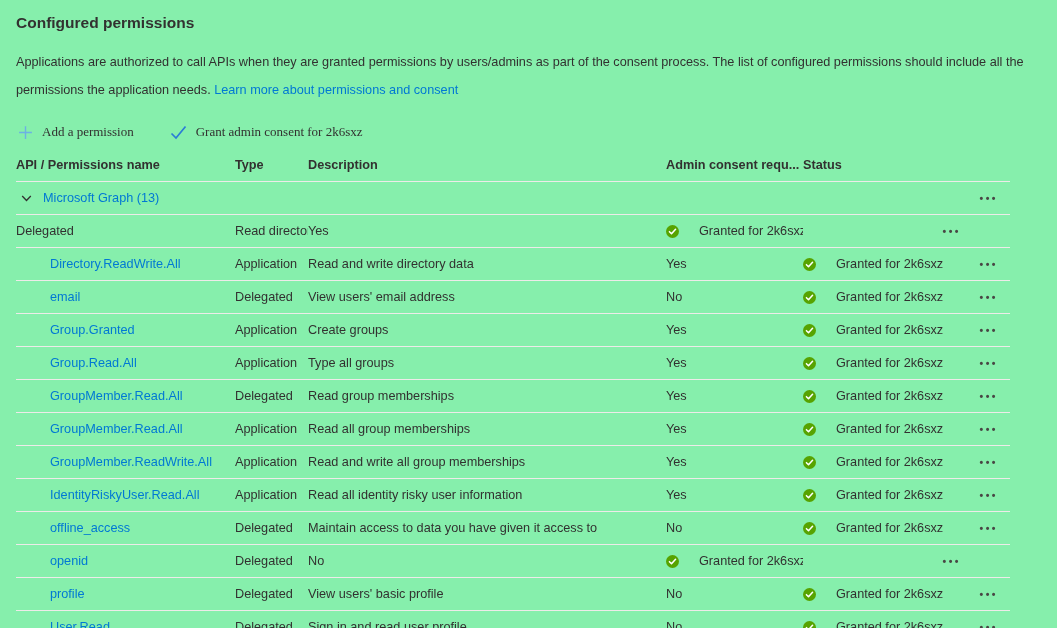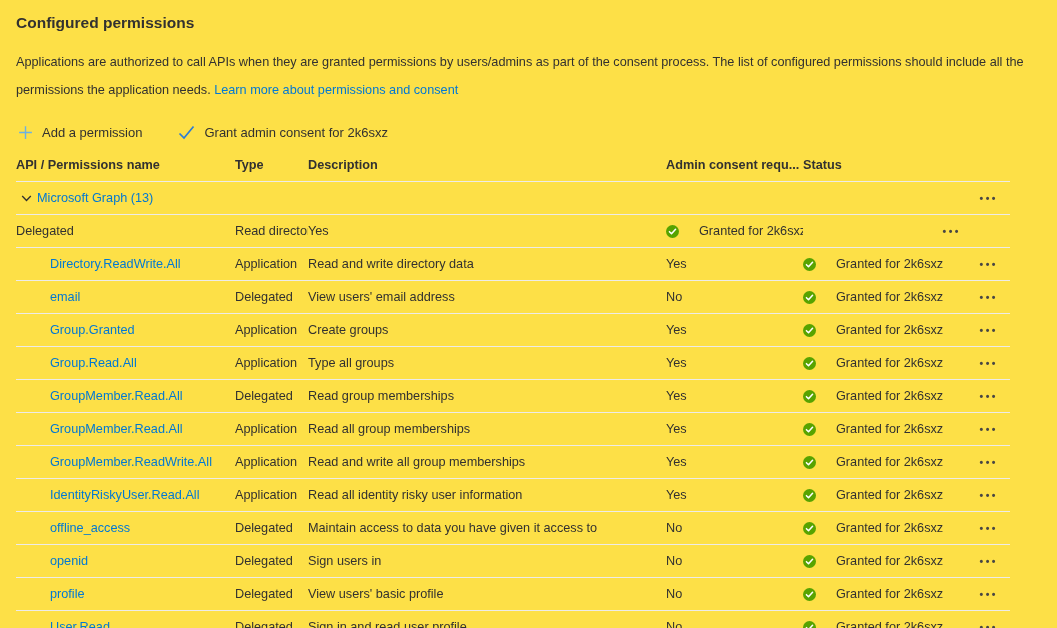--- a/index.html
+++ b/index.html
@@ -7,21 +7,21 @@
     padding: 0;
     background: #ffffff;
     font-family: "Liberation Sans", "DejaVu Sans", sans-serif;
   }
   .page {
     position: relative;
     width: 1057px;
     height: 628px;
     box-sizing: border-box;
     padding: 14px 8px 0 16px;
-    background: #fde047;
+    background: #86efac;
     color: var(--c-text, #323130);
     overflow: hidden;
   }
   .page-title {
     font-size: 15.5px;
     font-weight: 600;
     margin: 0 0 16px 0;
     color: var(--c-text);
   }
   .page-desc {
@@ -44,21 +44,21 @@
     height: 26px;
     margin: 0 0 8px 2px;
   }
   .cmd-btn {
     display: flex;
     align-items: center;
     gap: 9px;
     background: none;
     border: none;
     padding: 0;
-    font-family: Liberation Sans, sans-serif;
+    font-family: Liberation Serif, serif;
     font-size: 13px;
     color: var(--c-text);
     cursor: pointer;
   }
   .cmd-btn .ico { display: inline-flex; align-items: center; }
   .ico-plus  { color: var(--c-add_icon); }
   .ico-check { color: var(--c-consent_icon); }
   
   .perm-table { width: 994px; }
   .grid-row {
@@ -75,20 +75,21 @@
   .thead .cell { color: var(--c-text); }
   .group-row {
     height: 32px;
     border-bottom: 1px solid var(--c-divider);
     font-size: 12.7px;
   }
   .group-name-cell {
     grid-column: 1 / 6;
     display: flex;
     padding-left: 5px;
+    gap: 6px;
   }
   .chevron {
     display: inline-flex;
     align-items: center;
     margin-right: 5px;
     color: var(--c-text);
     cursor: pointer;
   }
   .data-row {
     height: 32px;
@@ -371,21 +372,20 @@
     <div class="cell actions-cell">
       <button class="more-btn"><span>•••</span></button>
     </div>
   </div>
 
   <div class="grid-row data-row">
     <div class="cell name-cell">
       <a class="link">openid</a>
     </div>
     <div class="cell">Delegated</div>
-    <div class="cell">Sign users in</div>
     <div class="cell">No</div>
     <div class="cell status-cell">
       <span class="badge">
         <svg width="9" height="9" viewBox="0 0 10 10" fill="none">
           <path d="M1.6 5.2 L3.9 7.5 L8.4 2.5" stroke="#ffffff" stroke-width="1.7" stroke-linecap="round" stroke-linejoin="round"></path>
         </svg>
       </span>
       <span>Granted for 2k6sxz</span>
     </div>
     <div class="cell actions-cell">

